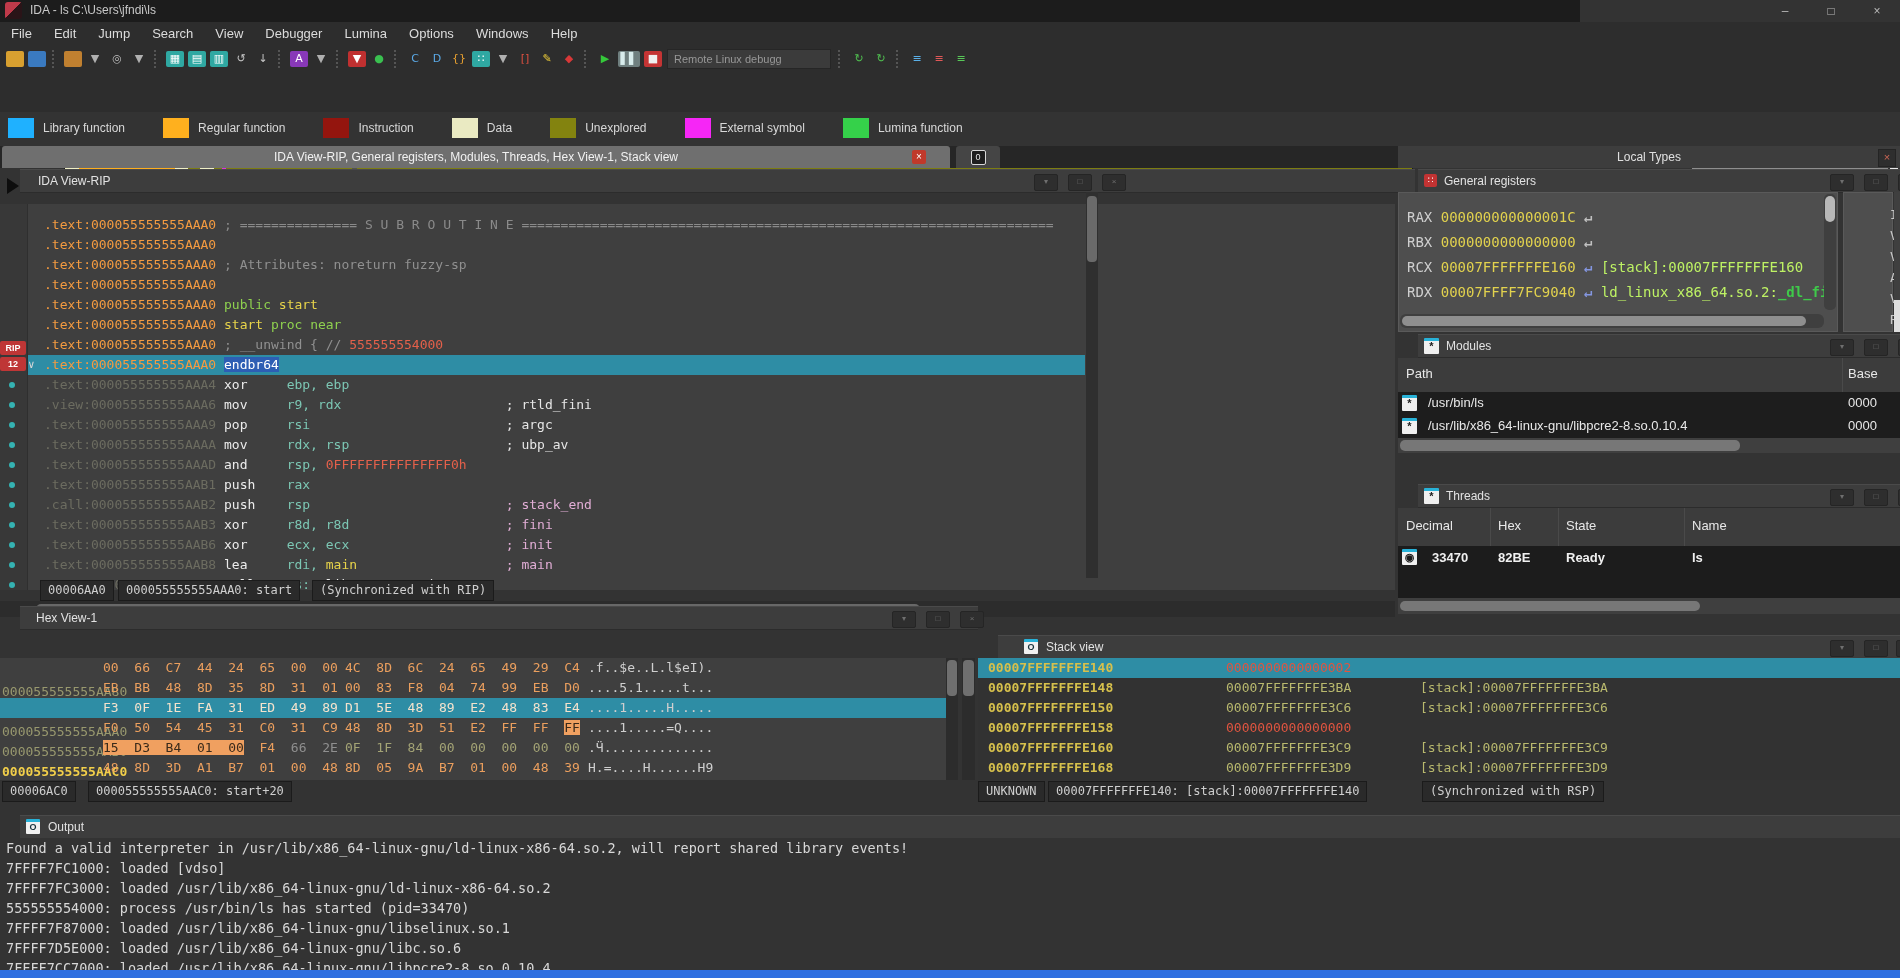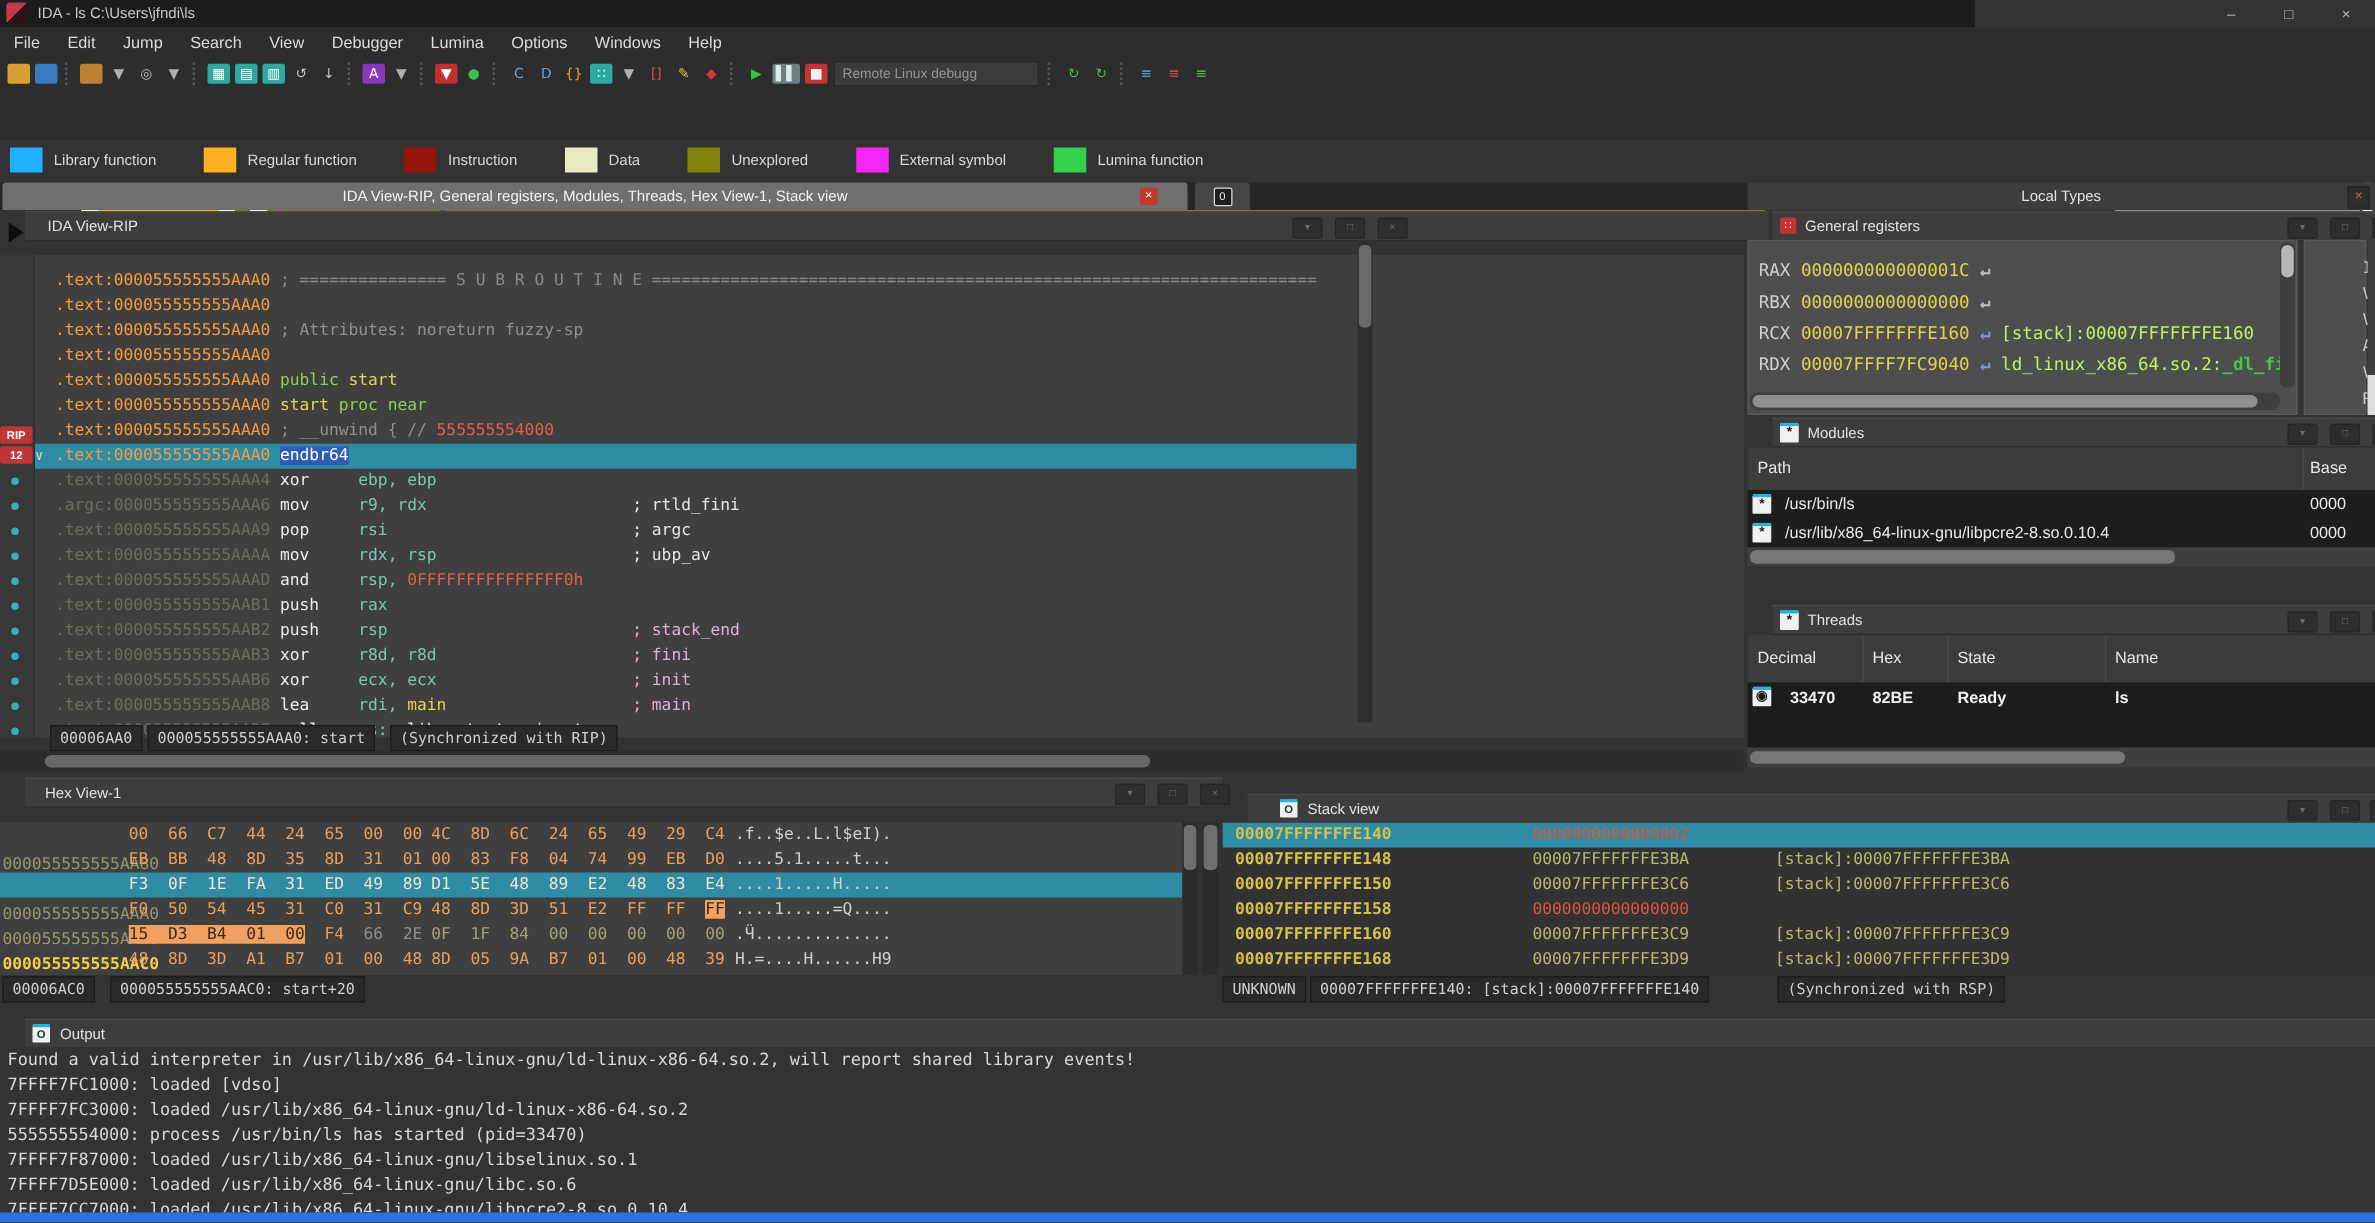--- a/index.html
+++ b/index.html
@@ -271,26 +271,26 @@
   <div id="dlines">
       <div class="dline"><span class="t-a">.text:000055555555AAA0 </span><span class="t-sub">; =============== S U B R O U T I N E ====================================================================</span></div>
       <div class="dline"><span class="t-a">.text:000055555555AAA0 </span></div>
       <div class="dline"><span class="t-a">.text:000055555555AAA0 </span><span class="t-c">; Attributes: noreturn fuzzy-sp</span></div>
       <div class="dline"><span class="t-a">.text:000055555555AAA0 </span></div>
       <div class="dline"><span class="t-a">.text:000055555555AAA0 </span><span class="t-kw">public </span><span class="t-nm">start</span></div>
       <div class="dline"><span class="t-a">.text:000055555555AAA0 </span><span class="t-nm">start </span><span class="t-kw">proc </span><span class="t-kw">near</span></div>
       <div class="dline"><span class="t-a">.text:000055555555AAA0 </span><span class="t-c">; __unwind { // </span><span class="t-imm">555555554000</span></div>
       <div class="dline hl"><span class="dcaret">∨</span><span class="t-a">.text:000055555555AAA0 </span><span class="t-sel">endbr64</span></div>
       <div class="dline"><span class="ddot"></span><span class="t-ad">.text:000055555555AAA4 </span><span class="t-mn">xor     </span><span class="t-reg">ebp, ebp</span></div>
-      <div class="dline"><span class="ddot"></span><span class="t-ad">.argc:000055555555AAA6 </span><span class="t-mn">mov     </span><span class="t-reg">r9, rdx</span><span class="t-mn">                     </span><span class="t-wc">; rtld_fini</span></div>
+      <div class="dline"><span class="ddot"></span><span class="t-ad">.view:000055555555AAA6 </span><span class="t-mn">mov     </span><span class="t-reg">r9, rdx</span><span class="t-mn">                     </span><span class="t-wc">; rtld_fini</span></div>
       <div class="dline"><span class="ddot"></span><span class="t-ad">.text:000055555555AAA9 </span><span class="t-mn">pop     </span><span class="t-reg">rsi</span><span class="t-mn">                         </span><span class="t-wc">; argc</span></div>
       <div class="dline"><span class="ddot"></span><span class="t-ad">.text:000055555555AAAA </span><span class="t-mn">mov     </span><span class="t-reg">rdx, rsp</span><span class="t-mn">                    </span><span class="t-wc">; ubp_av</span></div>
       <div class="dline"><span class="ddot"></span><span class="t-ad">.text:000055555555AAAD </span><span class="t-mn">and     </span><span class="t-reg">rsp, </span><span class="t-imm">0FFFFFFFFFFFFFFF0h</span></div>
       <div class="dline"><span class="ddot"></span><span class="t-ad">.text:000055555555AAB1 </span><span class="t-mn">push    </span><span class="t-reg">rax</span></div>
-      <div class="dline"><span class="ddot"></span><span class="t-ad">.text:000055555555AAB2 </span><span class="t-mn">push    </span><span class="t-reg">rsp</span><span class="t-mn">                         </span><span class="t-pk">; stack_end</span></div>
+      <div class="dline"><span class="ddot"></span><span class="t-ad">.call:000055555555AAB2 </span><span class="t-mn">push    </span><span class="t-reg">rsp</span><span class="t-mn">                         </span><span class="t-pk">; stack_end</span></div>
       <div class="dline"><span class="ddot"></span><span class="t-ad">.text:000055555555AAB3 </span><span class="t-mn">xor     </span><span class="t-reg">r8d, r8d</span><span class="t-mn">                    </span><span class="t-pk">; fini</span></div>
       <div class="dline"><span class="ddot"></span><span class="t-ad">.text:000055555555AAB6 </span><span class="t-mn">xor     </span><span class="t-reg">ecx, ecx</span><span class="t-mn">                    </span><span class="t-pk">; init</span></div>
       <div class="dline"><span class="ddot"></span><span class="t-ad">.text:000055555555AAB8 </span><span class="t-mn">lea     </span><span class="t-reg">rdi, </span><span class="t-nm">main</span><span class="t-mn">                   </span><span class="t-pk">; main</span></div>
       <div class="dline"><span class="ddot"></span><span class="t-ad">.text:000055555555AABF </span><span class="t-mn">call    </span><span class="t-reg">cs:</span><span class="t-mn">__libc_start_main_ptr</span></div>
     </div>
   <div class="ripbadge" style="left:0;top:137px;">RIP</div>
   <div class="ripbadge" style="left:0;top:153px;">12</div>
 </div>
 <div class="abs" id="disasm-vscroll"></div>
 <div class="abs" id="disasm-vthumb"></div>
@@ -378,21 +378,21 @@
       <span class="cell cellb" style="left: 34px; top: 4px;">33470</span>
       <span class="cell cellb" style="left: 100px; top: 4px;">82BE</span>
       <span class="cell cellb" style="left: 168px; top: 4px;">Ready</span>
       <span class="cell cellb" style="left: 294px; top: 4px;">ls</span>
     </div>
   </div>
 <div class="abs" style="left:1398px;top:598px;width:502px;height:16px;background:#3f3f3f;">
   <div style="position:absolute;left:2px;top:3px;width:300px;height:10px;background:#777;border-radius:5px;"></div>
 </div>
 
-<div class="abs cap" style="left:0;top:622px;width:958px;">
+<div class="abs cap" style="left:0;top:606px;width:958px;">
   <span style="position:absolute;left:16px;">Hex View-1</span>
   <div class="capbtn" style="left:872px;">▾</div>
   <div class="capbtn" style="left:906px;">□</div>
   <div class="capbtn" style="left:940px;">×</div>
 </div>
 <div class="abs" id="hex-body">
     <div class="hxrow"><span class="hx-a h-a">000055555555AA80</span><span class="hx-g1"><span class="h-b">00  66  C7  44  24  65  00  00</span></span><span class="hx-g2"><span class="h-b">4C  8D  6C  24  65  49  29  C4</span></span><span class="hx-asc h-asc">.f..$e..L.l$eI).</span></div>
     <div class="hxrow"><span class="hx-a h-a">000055555555AA90</span><span class="hx-g1"><span class="h-b">EB  BB  48  8D  35  8D  31  01</span></span><span class="hx-g2"><span class="h-b">00  83  F8  04  74  99  EB  D0</span></span><span class="hx-asc h-asc">....5.1.....t...</span></div>
     <div class="hxrow hl"><span class="hx-a h-a">000055555555AAA0</span><span class="hx-g1"><span class="h-hl">F3  0F  1E  FA  31  ED  49  89</span></span><span class="hx-g2"><span class="h-hl">D1  5E  48  89  E2  48  83  E4</span></span><span class="hx-asc h-asc">....1.....H.....</span></div>
     <div class="hxrow"><span class="hx-a h-a">000055555555AAB0</span><span class="hx-g1"><span class="h-b">F0  50  54  45  31  C0  31  C9</span></span><span class="hx-g2"><span class="h-b">48  8D  3D  51  E2  FF  FF  </span><span class="h-bx">FF</span></span><span class="hx-asc h-asc">....1.....=Q....</span></div>

